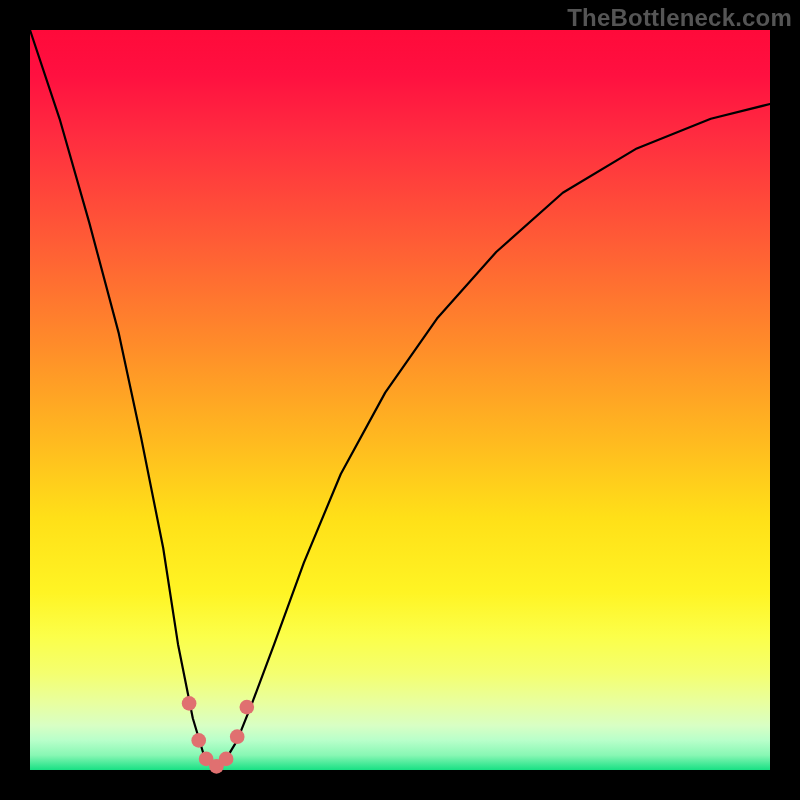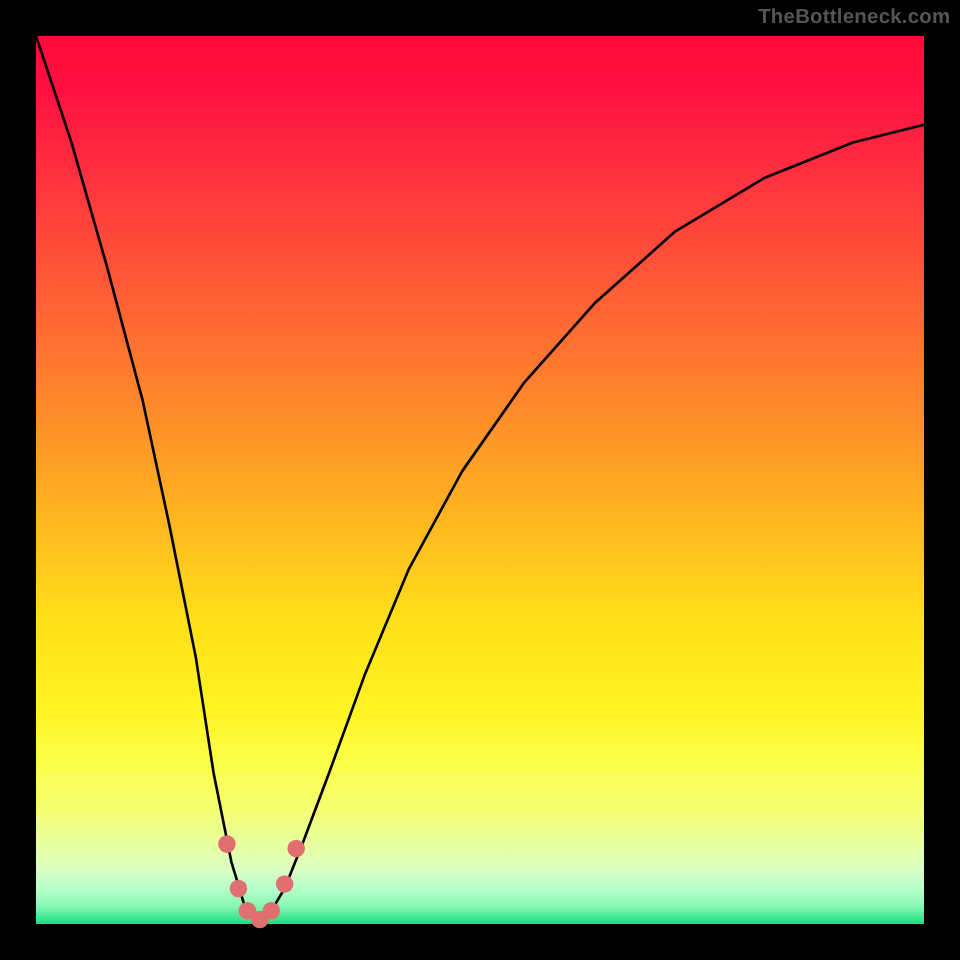--- a/index.html
+++ b/index.html
@@ -33,21 +33,21 @@
       #b8ffca 96%,
       #88f7b4 98%,
       #18e084 100%
     );
   }
   .watermark {
     position: absolute;
     top: 4px;
     right: 8px;
     font-family: Arial, Helvetica, sans-serif;
-    font-size: 17px;
+    font-size: 24px;
     font-weight: 600;
     color: #555;
     letter-spacing: 0.2px;
     user-select: none;
   }
   svg.curve {
     position: absolute;
     left: 0; top: 0;
     width: 740px; height: 740px;
     overflow: visible;

